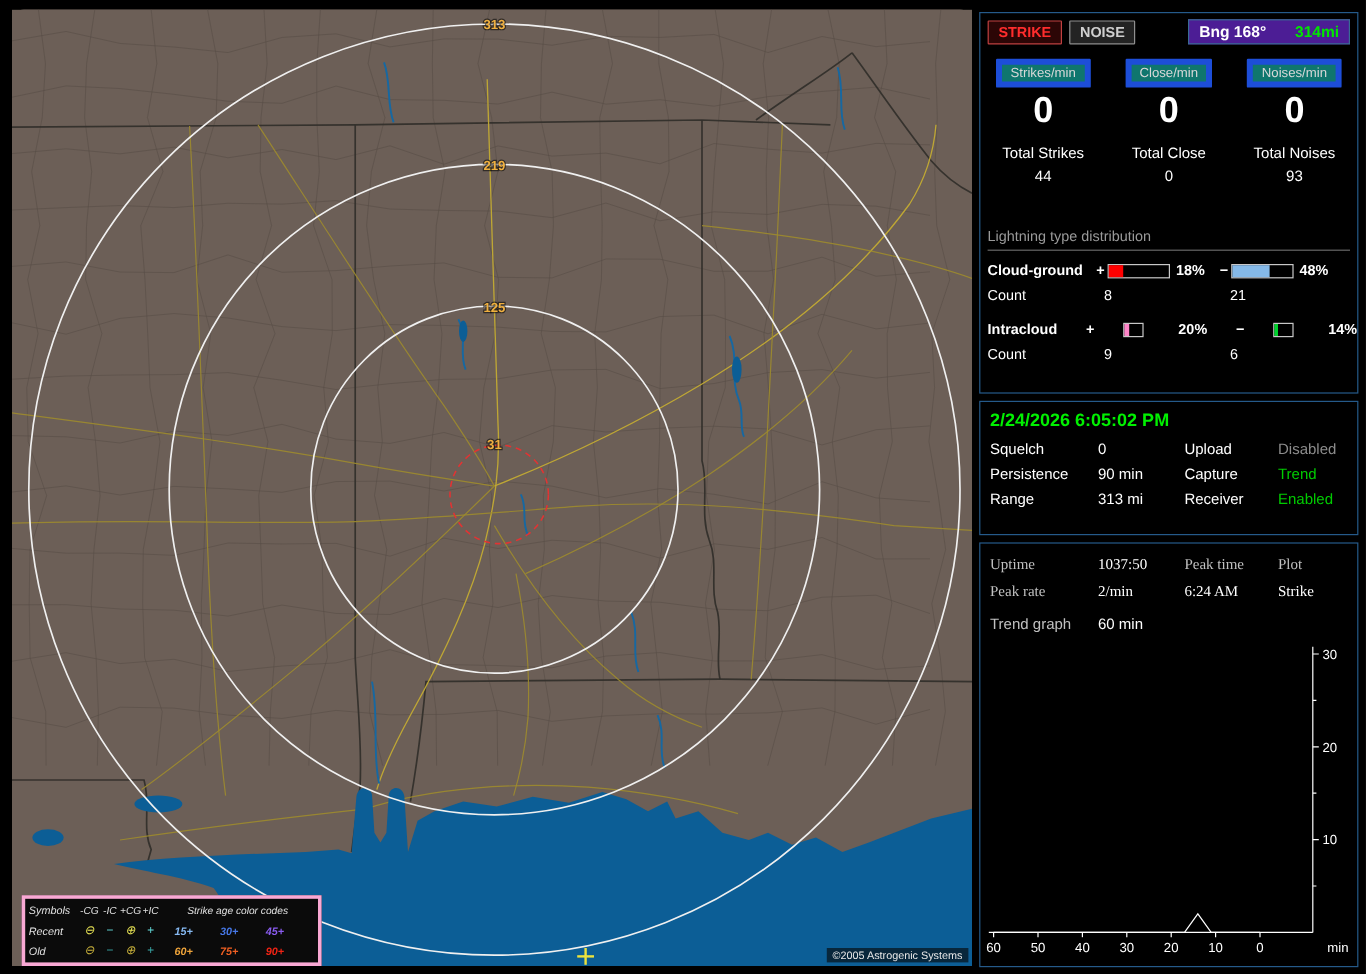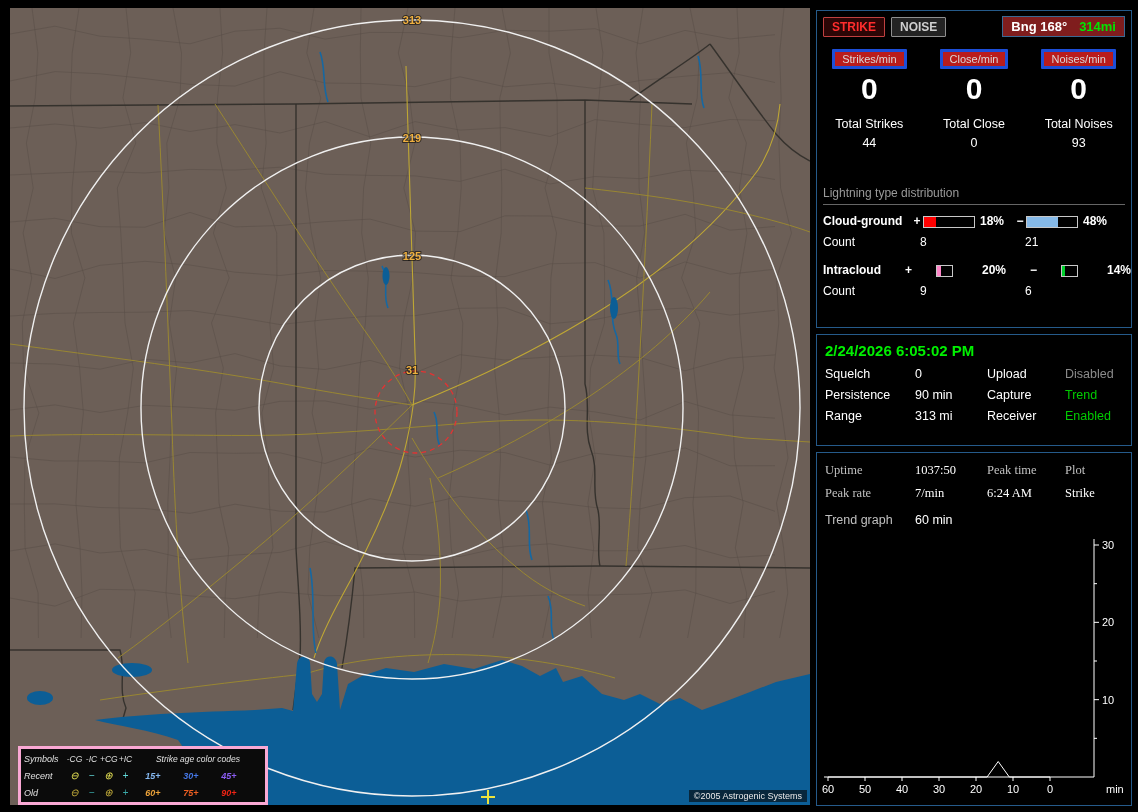--- a/index.html
+++ b/index.html
@@ -36,28 +36,28 @@
   
   .panel-box{position:absolute;background:#000;border:1px solid #255a8a;box-sizing:border-box;color:#fff;}
   .box1{left:816px;top:10px;width:316px;height:318px;}
   .box2{left:816px;top:334px;width:316px;height:112px;}
   .box3{left:816px;top:452px;width:316px;height:354px;}
 
   .mode-row{display:flex;align-items:center;padding:5px 6px 0 6px;}
   .btn{font-size:12px;font-weight:bold;padding:2px 8px;cursor:pointer;border-radius:1px;}
   .btn-strike{color:#ff2d2d;background:#2c0606;border:1px solid #c04040;}
   .btn-noise{color:#cfcfcf;background:#232323;border:1px solid #8f8f8f;margin-left:6px;}
-  .bng-box{margin-left:auto;border:1px solid #3a6a94;background:#7f1d1d;display:flex;gap:12px;
+  .bng-box{margin-left:auto;border:1px solid #3a6a94;background:#4c1d95;display:flex;gap:24px;
            padding:2px 8px;font-size:13px;font-weight:bold;}
   .bng-range{color:#00e600;}
 
   .rates-row{display:flex;margin-top:12px;}
   .rate-col{flex:1;text-align:center;}
-  .rate-btn{display:inline-block;font-size:11px;color:#d8d8d8;background:#b91c1c;
-            border:3px solid #1d4ed8;padding:1px 7px;border-radius:1px;cursor:pointer;}
+  .rate-btn{display:inline-block;font-size:11px;color:#d8d8d8;background:#0f766e;
+            border:5px solid #1d4ed8;padding:1px 7px;border-radius:1px;cursor:pointer;}
   .rate-zero{font-size:30px;font-weight:bold;line-height:36px;margin-top:2px;}
   .rate-total-label{font-size:12.5px;margin-top:10px;}
   .rate-total-value{font-size:12.5px;margin-top:5px;}
 
   .dist-title{margin:36px 6px 0 6px;color:#9a9a9a;font-size:12px;
               border-bottom:1px solid #666;padding-bottom:4px;}
   .dist-row{display:flex;align-items:flex-end;margin:9px 0 0 6px;font-size:12px;}
   .dist-label{width:88px;font-weight:bold;}
   .dist-sign{width:12px;text-align:center;font-weight:bold;}
   .dist-bar{display:inline-block;width:50px;height:10px;border:1px solid #c8c8c8;background:#000;margin-right:5px;}
@@ -317,21 +317,21 @@
   </div>
 
   <div class="panel-box box3">
     <div class="session-grid">
       <span class="ss-label">Uptime</span>
       <span>1037:50</span>
       <span class="ss-label">Peak time</span>
       <span class="ss-label">Plot</span>
 
       <span class="ss-label">Peak rate</span>
-      <span>7/min</span>
+      <span>2/min</span>
       <span>6:24 AM</span>
       <span>Strike</span>
     </div>
     <div class="trend-row">
       <span class="ss-label">Trend graph</span>
       <span>60 min</span>
     </div>
     <svg id="trend-svg" width="313" height="274">
         <line x1="6" y1="246" x2="276" y2="246" stroke="#fff" stroke-width="1"></line>
         <line x1="276" y1="8" x2="276" y2="246" stroke="#fff" stroke-width="1"></line>

